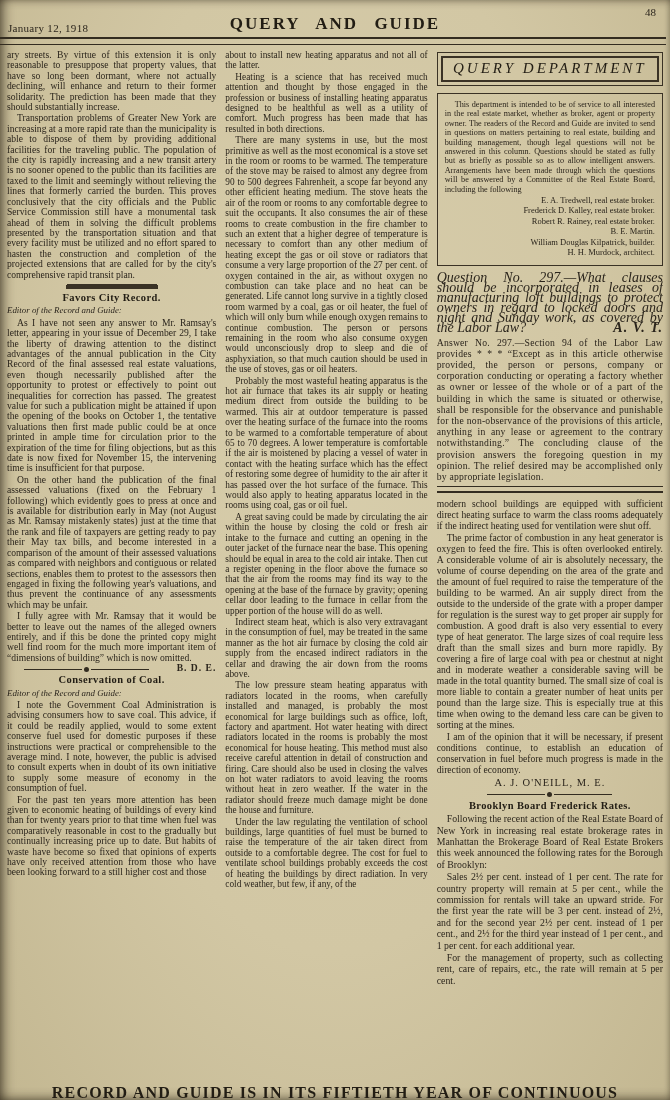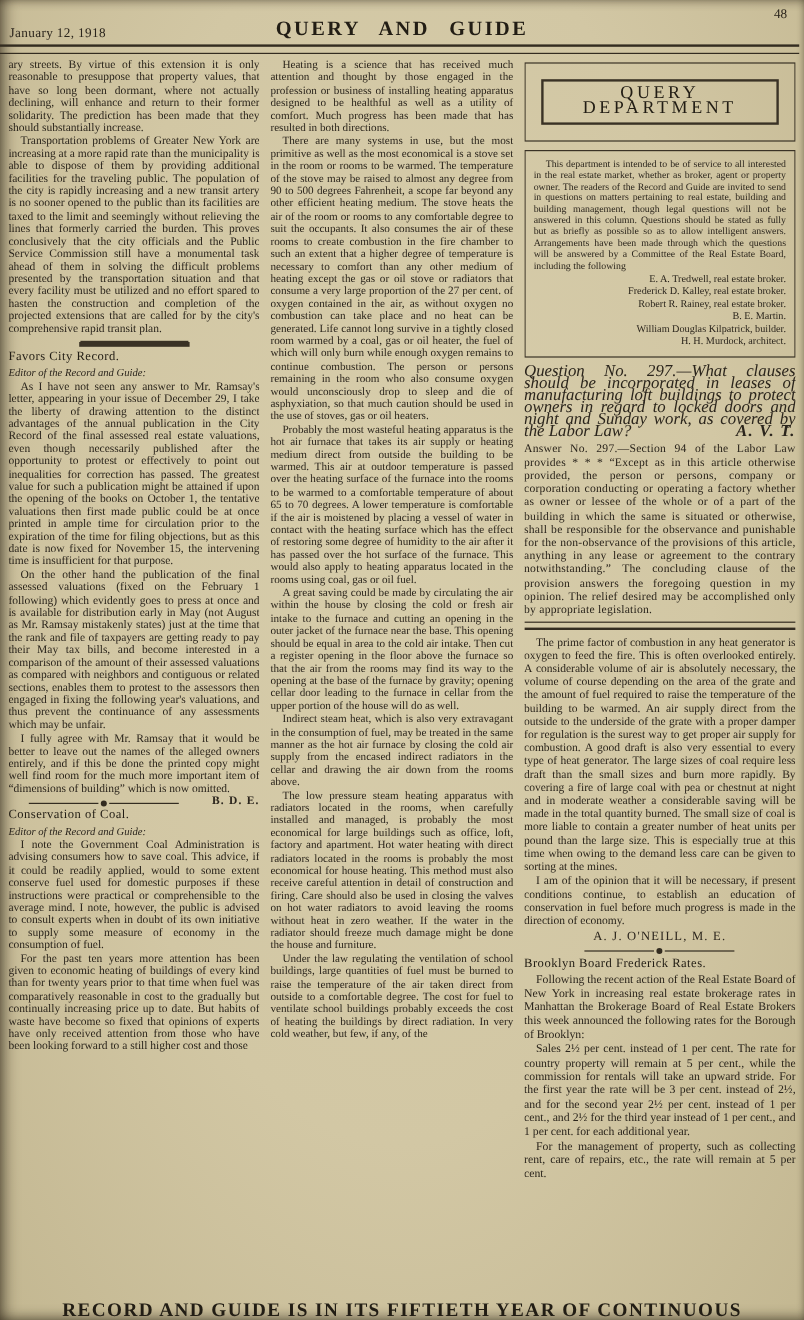--- a/index.html
+++ b/index.html
@@ -41,36 +41,36 @@
     height:1032px;overflow:hidden;
     text-align:justify;
   }
   .col{overflow:hidden;}
   .col-left{width:210px;font-size:9.6px;line-height:10.4px;}
   .col-mid{width:203px;font-size:9.3px;line-height:10.4px;}
   .col-right{width:227px;font-size:9.6px;line-height:11px;}
   .col p{margin:0 0 1px 0;text-indent:10px;}
   .col p.noindent{text-indent:0;}
   h2.art-head{
-    margin:3px 0 2px 0;text-align:left;text-indent:0;
-    font-size:10.5px;font-weight:normal;letter-spacing:.4px;color:#221d14;
+    margin:3px 0 2px 0;text-align:center;text-indent:0;
+    font-size:10.5px;font-weight:bold;letter-spacing:.4px;color:#221d14;
   }
   .byline{font-style:italic;font-size:8.9px;text-indent:0 !important;margin-bottom:2px !important;}
   .sig{float:right;font-weight:bold;letter-spacing:1px;}
   .sig-center{text-align:center;text-indent:0 !important;font-size:10.5px;letter-spacing:1px;margin:2px 0 3px 0 !important;}
   
   .bar-divider{width:92px;height:4px;background:#3a3225;margin:5px auto 4px auto;
     box-shadow:0 -2px 0 -1px #3a3225;}
   .dot-divider{display:flex;align-items:center;justify-content:center;margin:4px 0 3px 0;}
   .dot-divider .line{height:1.2px;background:#332c20;width:58px;}
   .dot-divider .dot{width:5px;height:5px;background:#332c20;border-radius:50%;margin:0 2px;}
   .rule-after-answer{margin:4px 0 5px 0;height:4px;
     border-top:1.2px solid #332c20;border-bottom:2px solid #332c20;}
   
-  .query-title-box{border:1.2px solid #3a3225;padding:13px;margin:2px 0 7px 0;}
+  .query-title-box{border:1.2px solid #3a3225;padding:3px;margin:2px 0 7px 0;font-style:italic;}
   .query-title-inner{border:2px solid #3a3225;padding:5px 4px;text-align:center;}
   .query-title{font-size:15px;letter-spacing:3px;color:#221d14;}
   .query-info-box{border:1.5px solid #3a3225;padding:6px 7px 7px 7px;margin-bottom:7px;}
   .query-intro{font-size:8.2px;line-height:9.4px;text-indent:10px;margin:0 0 6px 0;}
   .committee{font-size:8.5px;line-height:10.4px;text-align:right;}
   .committee div{white-space:nowrap;overflow:hidden;}
   .question{font-style:italic;font-size:14px;line-height:10px;margin-bottom:4px !important;}
   .answer{font-size:9.7px;line-height:11.2px;letter-spacing:.2px;}
   .brooklyn p{font-size:9.8px;line-height:11.4px;}
   
@@ -116,20 +116,21 @@
           <span class="line"></span>
         </div>
 
       <h2 class="art-head">Conservation of Coal.</h2>
       <p class="byline">Editor of the Record and Guide:</p>
       <p>I note the Government Coal Administration is advising consumers how to save coal. This advice, if it could be readily applied, would to some extent conserve fuel used for domestic purposes if these instructions were practical or comprehensible to the average mind. I note, however, the public is advised to consult experts when in doubt of its own initiative to supply some measure of economy in the consumption of fuel.</p>
       <p>For the past ten years more attention has been given to economic heating of buildings of every kind than for twenty years prior to that time when fuel was comparatively reasonable in cost to the gradually but continually increasing price up to date. But habits of waste have become so fixed that opinions of experts have only received attention from those who have been looking forward to a still higher cost and those</p>
     </section>
 
     <section class="col col-mid">
+      <p class="noindent">about to install new heating apparatus and not all of the latter.</p>
       <p>Heating is a science that has received much attention and thought by those engaged in the profession or business of installing heating apparatus designed to be healthful as well as a utility of comfort. Much progress has been made that has resulted in both directions.</p>
       <p>There are many systems in use, but the most primitive as well as the most economical is a stove set in the room or rooms to be warmed. The temperature of the stove may be raised to almost any degree from 90 to 500 degrees Fahrenheit, a scope far beyond any other efficient heating medium. The stove heats the air of the room or rooms to any comfortable degree to suit the occupants. It also consumes the air of these rooms to create combustion in the fire chamber to such an extent that a higher degree of temperature is necessary to comfort than any other medium of heating except the gas or oil stove or radiators that consume a very large proportion of the 27 per cent. of oxygen contained in the air, as without oxygen no combustion can take place and no heat can be generated. Life cannot long survive in a tightly closed room warmed by a coal, gas or oil heater, the fuel of which will only burn while enough oxygen remains to continue combustion. The person or persons remaining in the room who also consume oxygen would unconsciously drop to sleep and die of asphyxiation, so that much caution should be used in the use of stoves, gas or oil heaters.</p>
       <p>Probably the most wasteful heating apparatus is the hot air furnace that takes its air supply or heating medium direct from outside the building to be warmed. This air at outdoor temperature is passed over the heating surface of the furnace into the rooms to be warmed to a comfortable temperature of about 65 to 70 degrees. A lower temperature is comfortable if the air is moistened by placing a vessel of water in contact with the heating surface which has the effect of restoring some degree of humidity to the air after it has passed over the hot surface of the furnace. This would also apply to heating apparatus located in the rooms using coal, gas or oil fuel.</p>
       <p>A great saving could be made by circulating the air within the house by closing the cold or fresh air intake to the furnace and cutting an opening in the outer jacket of the furnace near the base. This opening should be equal in area to the cold air intake. Then cut a register opening in the floor above the furnace so that the air from the rooms may find its way to the opening at the base of the furnace by gravity; opening cellar door leading to the furnace in cellar from the upper portion of the house will do as well.</p>
       <p>Indirect steam heat, which is also very extravagant in the consumption of fuel, may be treated in the same manner as the hot air furnace by closing the cold air supply from the encased indirect radiators in the cellar and drawing the air down from the rooms above.</p>
       <p>The low pressure steam heating apparatus with radiators located in the rooms, when carefully installed and managed, is probably the most economical for large buildings such as office, loft, factory and apartment. Hot water heating with direct radiators located in the rooms is probably the most economical for house heating. This method must also receive careful attention in detail of construction and firing. Care should also be used in closing the valves on hot water radiators to avoid leaving the rooms without heat in zero weather. If the water in the radiator should freeze much damage might be done the house and furniture.</p>
       <p>Under the law regulating the ventilation of school buildings, large quantities of fuel must be burned to raise the temperature of the air taken direct from outside to a comfortable degree. The cost for fuel to ventilate school buildings probably exceeds the cost of heating the buildings by direct radiation. In very cold weather, but few, if any, of the</p>
     </section>
 
     <section class="col col-right">
@@ -151,20 +152,21 @@
           <div>H. H. Murdock, architect.</div>
         </div>
       </div>
 
       <p class="question noindent"><span>Question No. 297.—What clauses should be incorporated in leases of manufacturing loft buildings to protect owners in regard to locked doors and night and Sunday work, as covered by the Labor Law?</span> <span class="sig">A. V. T.</span></p>
 
       <p class="answer noindent">Answer No. 297.—Section 94 of the Labor Law provides * * * “Except as in this article otherwise provided, the person or persons, company or corporation conducting or operating a factory whether as owner or lessee of the whole or of a part of the building in which the same is situated or otherwise, shall be responsible for the observance and punishable for the non-observance of the provisions of this article, anything in any lease or agreement to the contrary notwithstanding.” The concluding clause of the provision answers the foregoing question in my opinion. The relief desired may be accomplished only by appropriate legislation.</p>
 
       <div class="rule-after-answer"></div>
 
+      <p class="noindent">modern school buildings are equipped with sufficient direct heating surface to warm the class rooms adequately if the indirect heating used for ventilation were shut off.</p>
       <p>The prime factor of combustion in any heat generator is oxygen to feed the fire. This is often overlooked entirely. A considerable volume of air is absolutely necessary, the volume of course depending on the area of the grate and the amount of fuel required to raise the temperature of the building to be warmed. An air supply direct from the outside to the underside of the grate with a proper damper for regulation is the surest way to get proper air supply for combustion. A good draft is also very essential to every type of heat generator. The large sizes of coal require less draft than the small sizes and burn more rapidly. By covering a fire of large coal with pea or chestnut at night and in moderate weather a considerable saving will be made in the total quantity burned. The small size of coal is more liable to contain a greater number of heat units per pound than the large size. This is especially true at this time when owing to the demand less care can be given to sorting at the mines.</p>
       <p>I am of the opinion that it will be necessary, if present conditions continue, to establish an education of conservation in fuel before much progress is made in the direction of economy.</p>
       <p class="sig-center">A. J. O'NEILL, M. E.</p>
 
       <div class="dot-divider">
           <span class="line"></span>
           <span class="dot"></span>
           <span class="line"></span>
         </div>
 

